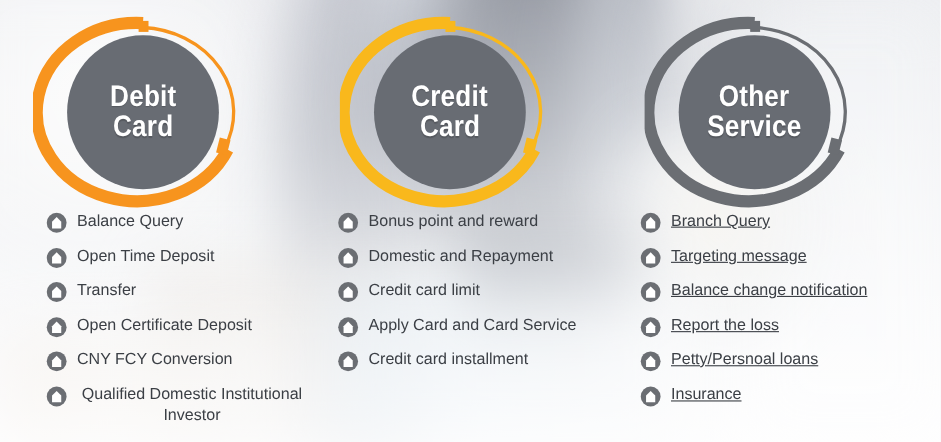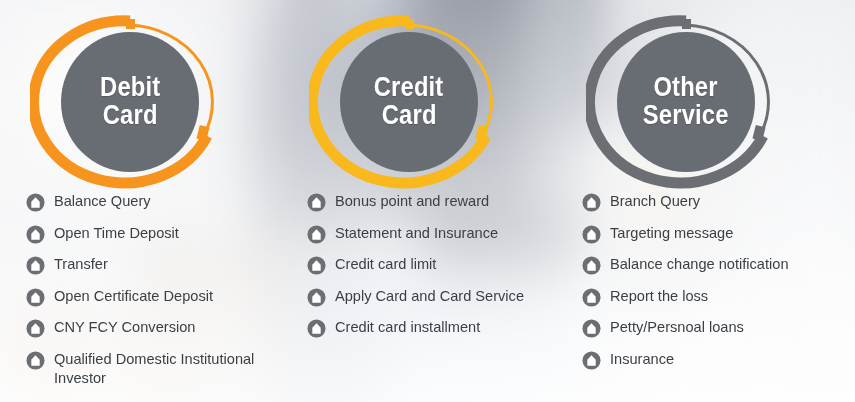--- a/index.html
+++ b/index.html
@@ -100,21 +100,21 @@
     text-shadow: 0 1px 1px rgba(0,0,0,.18);
     white-space: nowrap;
   }
 
   
   .list {
     position: absolute;
     top: 192px;
     right: 6px;
   }
-  .col-1 .list { left: 26px; }
+  .col-1 .list { left: 42px; text-align: center; }
   .col-2 .list { left: 22px; }
   .col-3 .list { left: 12px; }
 
   .item {
     display: flex;
     align-items: flex-start;
     margin-bottom: 11.5px;
   }
   .bullet {
     flex: 0 0 auto;
@@ -123,21 +123,21 @@
     margin-top: 1px;
     margin-right: 9px;
   }
   .bullet svg { display: block; width: 19px; height: 19px; }
   .item-label {
     color: #3b3f45;
     font-size: 14.6px;
     line-height: 19px;
     max-width: 250px;
   }
-  .col-3 .item-label { max-width: 235px; }
+  .col-3 .item-label { max-width: 235px; text-decoration: underline; }
 </style>
 </head>
 <body>
 
 <div id="stage">
 
   <div class="bg-layer bg-base">
     <div class="bg-blob b1"></div>
     <div class="bg-blob b2"></div>
     <div class="bg-blob b3"></div>
@@ -256,21 +256,21 @@
           </span>
           <span class="item-label">Bonus point and reward</span>
         </div>
         <div class="item">
           <span class="bullet">
             <svg viewBox="0 0 20 20">
                 <circle cx="10" cy="10" r="9.5" fill="#6B6E73"></circle>
                 <path d="M10 4.6 L14.4 9.1 L14.4 15.4 L5.6 15.4 L5.6 9.1 Z" fill="#fff"></path>
               </svg>
           </span>
-          <span class="item-label">Statement and Insurance</span>
+          <span class="item-label">Domestic and Repayment</span>
         </div>
         <div class="item">
           <span class="bullet">
             <svg viewBox="0 0 20 20">
                 <circle cx="10" cy="10" r="9.5" fill="#6B6E73"></circle>
                 <path d="M10 4.6 L14.4 9.1 L14.4 15.4 L5.6 15.4 L5.6 9.1 Z" fill="#fff"></path>
               </svg>
           </span>
           <span class="item-label">Credit card limit</span>
         </div>

